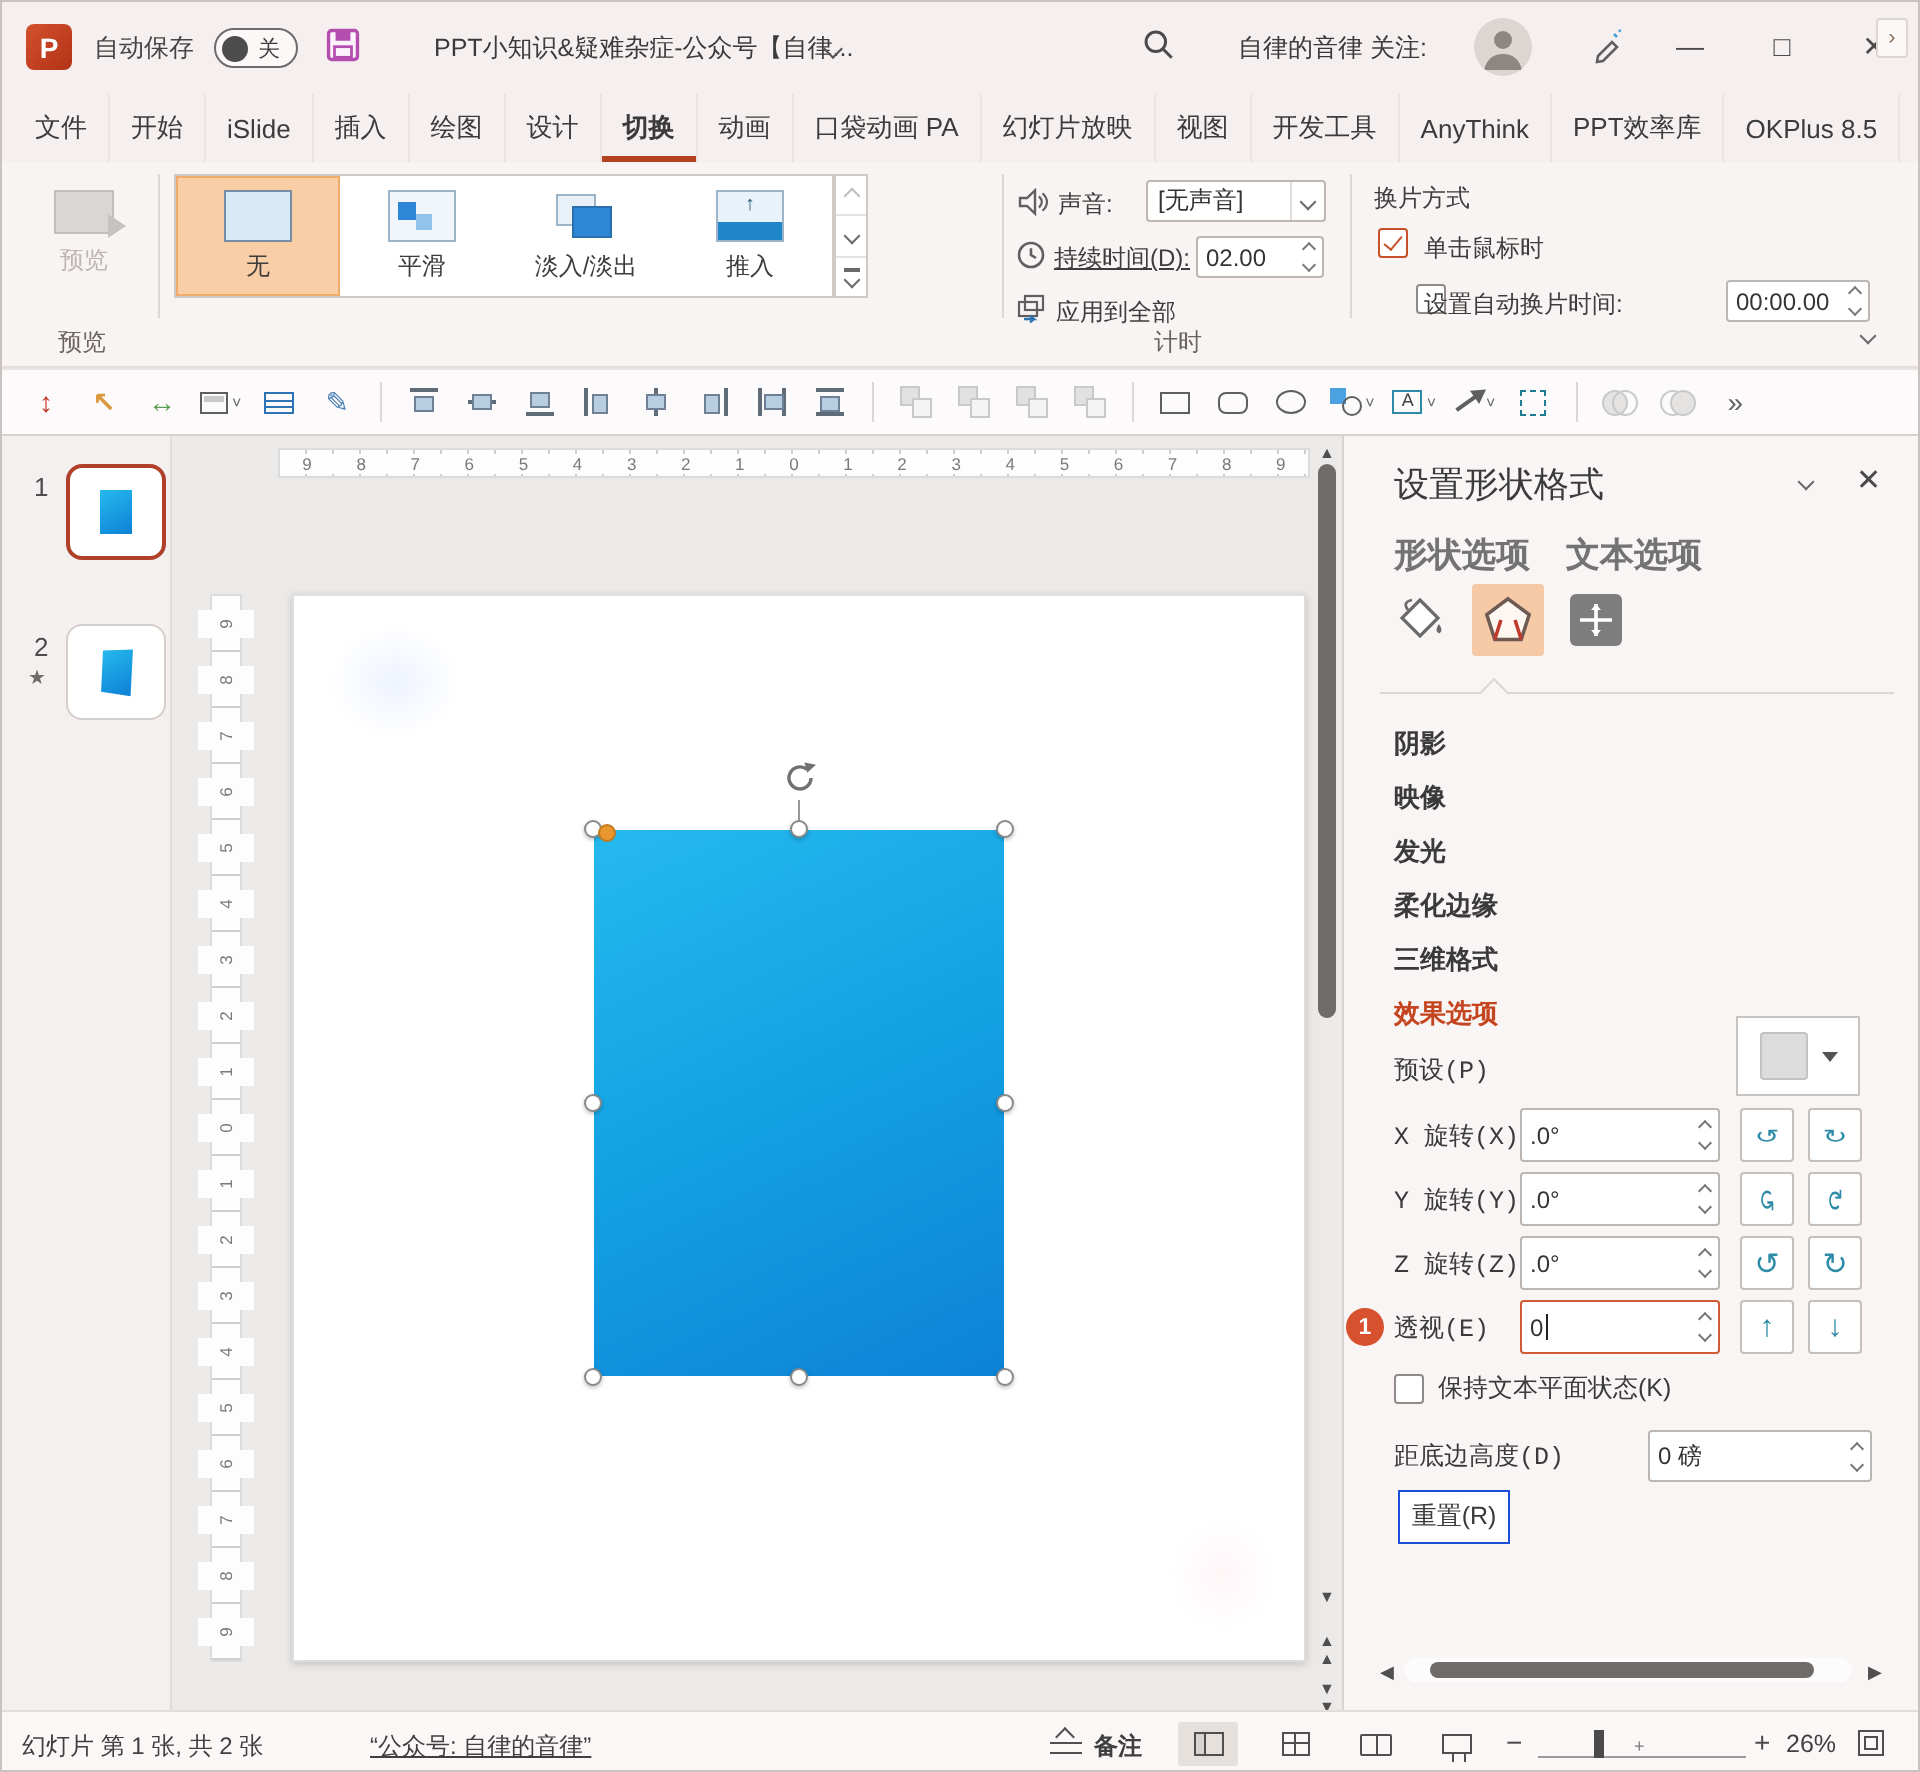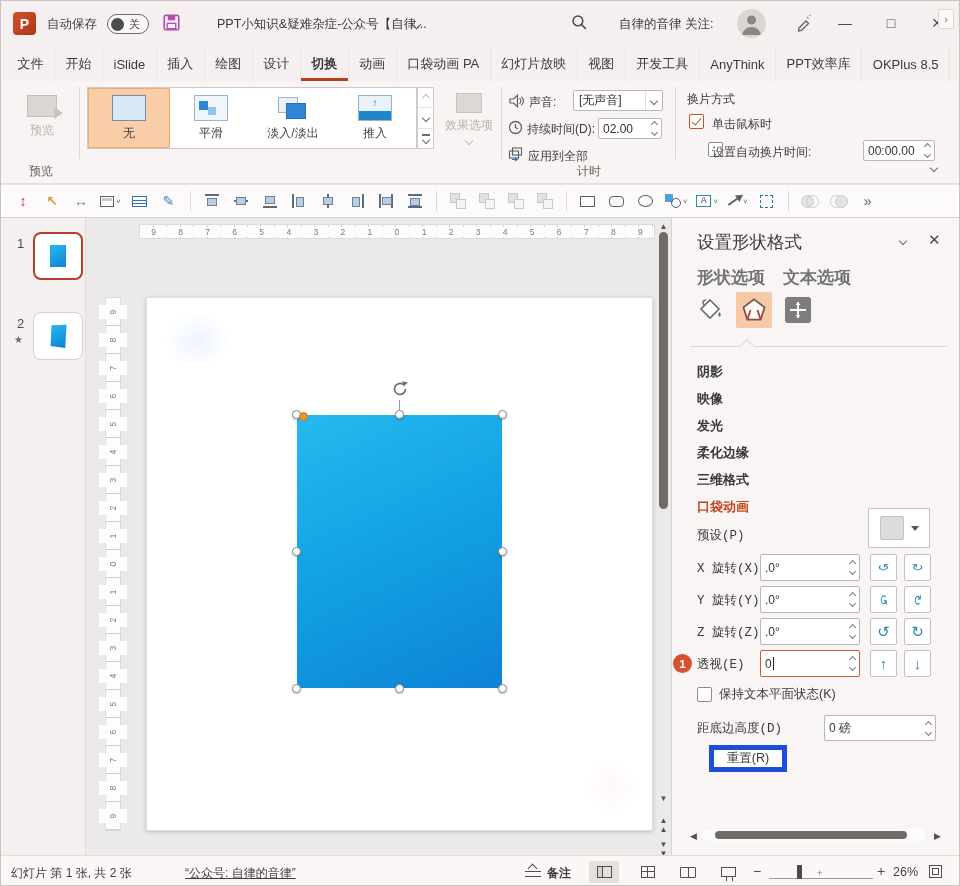--- a/index.html
+++ b/index.html
@@ -199,22 +199,22 @@
   .rk-y span{display:inline-block;transform:rotate(90deg) scaleY(.65);}
   .persp-row{position:absolute;left:0;top:432px;width:290px;height:27px;}
   .badge{position:absolute;left:1px;top:4px;width:19px;height:19px;border-radius:50%;background:#d8512f;color:#fff;
     font-size:11.5px;font-weight:bold;display:flex;align-items:center;justify-content:center;}
   .persp-inp{left:88px;top:0;width:100px;height:27px;border:1.5px solid #cf5a33;}
   .caret{display:inline-block;width:1px;height:13px;background:#222;vertical-align:-2px;margin-left:1px;}
   .fp-cbrow{position:absolute;left:25px;top:468px;display:flex;align-items:center;gap:7px;}
   .fp-cbrow .lbl{font-size:12.5px;color:#3a3a3a;}
   .dist-row{position:absolute;left:0;top:497px;width:290px;height:26px;}
   .dist-spin{left:152px;top:0;width:112px;height:26px;}
-  .reset-btn{position:absolute;left:27px;top:527px;width:78px;height:27px;background:#fff;border:5px solid #1d4ed8;
-    font-size:12.5px;color:#3a3a3a;display:flex;align-items:center;justify-content:center;margin-left:10px;}
+  .reset-btn{position:absolute;left:27px;top:527px;width:56px;height:27px;background:#fff;border:1px solid #1d4ed8;
+    font-size:12.5px;color:#3a3a3a;display:flex;align-items:center;justify-content:center;}
   .hscroll{position:absolute;left:0;top:610px;width:290px;height:16px;}
   .hs-arrow{position:absolute;top:3px;font-size:9px;color:#4f4f4f;}
   .hs-track{position:absolute;left:30px;top:1px;width:224px;height:12px;background:#fdfcfc;border-radius:6px;}
   .hs-thumb{position:absolute;left:13px;top:2px;width:192px;height:8px;background:#6f6b69;border-radius:4px;}
   
   .statusbar{position:absolute;left:0;top:854px;width:100%;height:32px;background:#fbf7f6;border-top:1px solid #e3ddda;}
   .sb-text{position:absolute;top:9px;font-size:12px;color:#3f3f3f;white-space:nowrap;}
   .sv{display:inline-block;position:relative;}
   .notes-ic{position:absolute;left:524px;top:10px;width:16px;height:12px;
     background:linear-gradient(#4f4f4f,#4f4f4f) 0 5px/16px 1.3px no-repeat,
@@ -336,44 +336,39 @@
         </div>
       <div>
           <span class="chev down"></span>
         </div>
       <div style="flex-direction:column;">
           <span class="morebar"></span>
           <span class="chev down"></span>
         </div>
     </div>
 
-    <div class="effect-btn">
-      <div class="effect-icon"></div>
-      <div class="effect-label">效果选项</div>
-      <span class="chev down dim"></span>
-    </div>
     <div class="vdiv" style="left:500px;"></div>
 
     <svg class="abs" style="left:508px;top:13px;" width="16" height="14" viewBox="0 0 16 14">
       <polygon points="1,5 4.5,5 8.5,1.2 8.5,12.8 4.5,9 1,9" fill="none" stroke="#5f5f5f" stroke-width="1.2"></polygon>
       <path d="M10.5 4.2 q2.8 2.8 0 5.6 M12.3 2.6 q4.4 4.4 0 8.8" fill="none" stroke="#5f5f5f" stroke-width="1.1"></path>
     </svg>
     <span class="rib-label" style="left:528px;top:13px;">声音:</span>
     <div class="combo" style="left:572px;top:9px;width:90px;height:21px;">
       <span>[无声音]</span>
       <span class="dd">
           <span class="chev down"></span>
         </span>
     </div>
 
     <svg class="abs" style="left:507px;top:39px;" width="15" height="15" viewBox="0 0 14 14">
       <circle cx="7" cy="7" r="5.6" fill="none" stroke="#5f5f5f" stroke-width="1.2"></circle>
       <path d="M7 3.8 v3.2 l2.3 1.4" fill="none" stroke="#5f5f5f" stroke-width="1.2"></path>
     </svg>
-    <span class="rib-label" style="left:526px;top:40px;">持续时间(D):</span>
+    <span class="rib-label" style="left:526px;top:40px;text-decoration:underline;">持续时间(D):</span>
     <div class="spinbox" style="left:597px;top:37px;width:64px;height:21px;">
       <span class="spin-val">02.00</span>
       <span class="spin-arrows">
           <span class="tchev up"></span>
           <span class="tchev down"></span>
         </span>
     </div>
 
     <svg class="abs" style="left:507px;top:66px;" width="16" height="15" viewBox="0 0 16 15">
       <rect x="4.5" y="1" width="9" height="7" fill="none" stroke="#5f5f5f" stroke-width="1.1"></rect>
@@ -615,21 +610,21 @@
     </div>
     <div class="fp-div"></div>
     <div class="fp-notch"></div>
 
     <div class="fp-sections" id="fp-sections">
         <div class="fp-sec">阴影</div>
         <div class="fp-sec">映像</div>
         <div class="fp-sec">发光</div>
         <div class="fp-sec">柔化边缘</div>
         <div class="fp-sec">三维格式</div>
-        <div class="fp-sec act">口袋动画</div>
+        <div class="fp-sec act">效果选项</div>
       </div>
 
     <div class="fp-label" style="top:309px;">预设(P)</div>
     <div class="preset-dd">
       <span class="preset-sq"></span>
       <span class="dd-tri"></span>
     </div>
 
     <div class="fp-rot" id="fp-rotations">
         <div class="fp-row">

